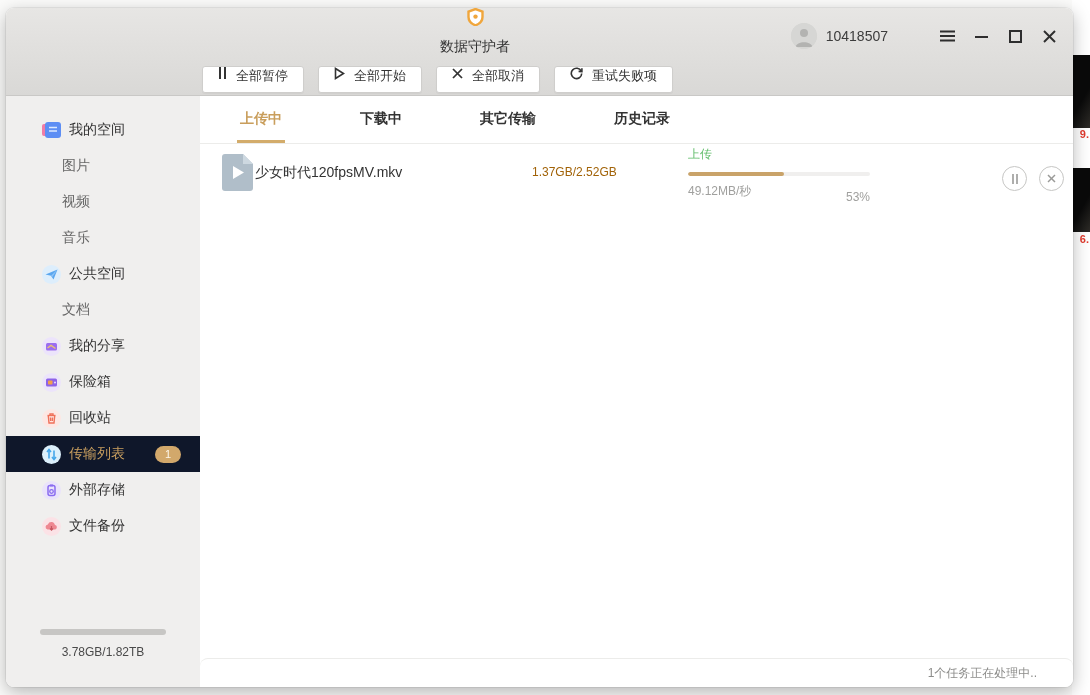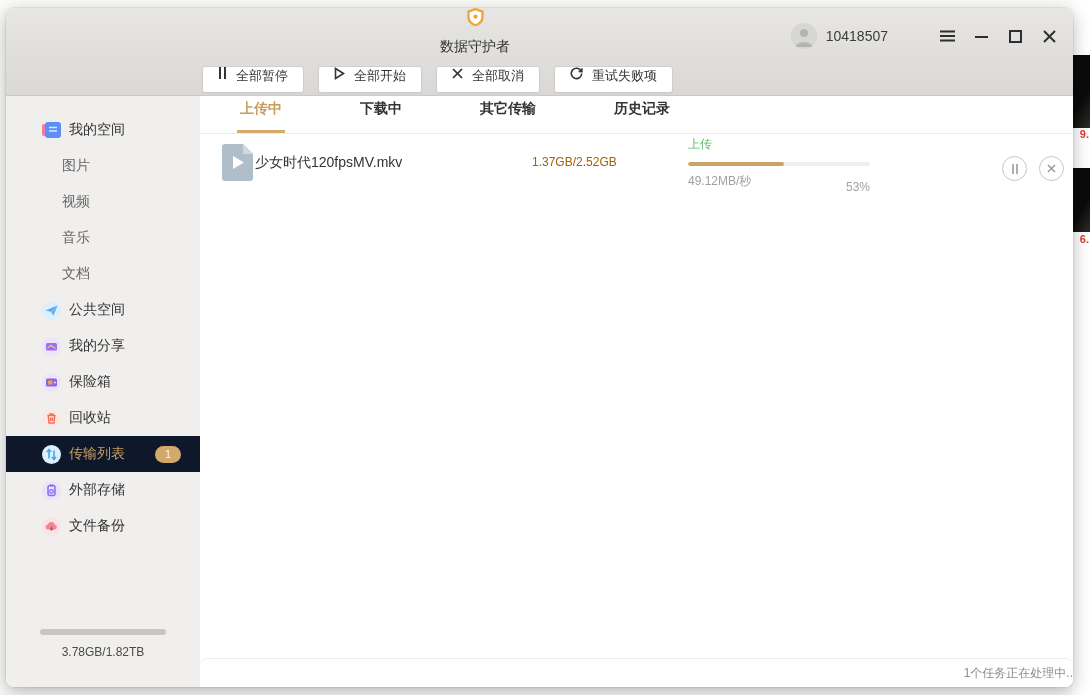--- a/index.html
+++ b/index.html
@@ -47,41 +47,41 @@
   .side-sub { padding-left:56px; color:#666; }
   .side-active { background:#0f172a; color:#c99f5f; }
   .badge { margin-left:auto; margin-right:19px; min-width:26px; height:17px; border-radius:9px;
     background:#d2a86b; color:#fdf6ea; font-size:11px; display:flex; align-items:center; justify-content:center; }
   .storage { position:absolute; left:0; bottom:28px; width:194px; text-align:center; }
   .storage-bar { width:126px; height:6px; border-radius:3px; background:#c7c6c4; margin:0 auto 10px auto; }
   .storage-text { font-size:12px; color:#4a4a4a; }
 
   
   .main { flex:1; background:#fff; display:flex; flex-direction:column; min-width:0; }
-  .tabs { height:38px; display:flex; align-items:flex-end; padding-left:37px; gap:72px; border-bottom:1px solid #ececea; flex:none;text-align:right; }
+  .tabs { height:48px; display:flex; align-items:flex-end; padding-left:37px; gap:72px; border-bottom:1px solid #ececea; flex:none;text-align:right; }
   .tab { font-size:14px; font-weight:bold; color:#333; padding:0 3px 12px 3px; border-bottom:3px solid transparent; cursor:pointer; }
   .tab-active { color:#c99e5c; border-bottom-color:#d3ac6b; }
 
   .task-row { position:relative; height:58px; flex:none; }
   .file-ic { position:absolute; left:22px; top:10px; }
   .file-name { position:absolute; left:55px; top:20px; font-size:14px; color:#333; }
   .file-size { position:absolute; left:332px; top:21px; font-size:12px; color:#a16207; }
   .prog { position:absolute; left:488px; top:2px; width:182px; }
   .prog-dir { font-size:12px; color:#63bd6c; }
   .prog-track { margin-top:9px; width:182px; height:4px; border-radius:2px; background:#f0efee; overflow:hidden; }
   .prog-fill { height:4px; border-radius:2px; background:#c9a369; }
   .prog-speed { margin-top:7px; font-size:12px; color:#a0a09e; }
   .prog-pct { position:absolute; right:0; top:44px; font-size:12px; color:#a0a09e; }
   .act-btn { position:absolute; top:22px; width:25px; height:25px; border:1px solid #c6c6c4; border-radius:50%;
     display:flex; align-items:center; justify-content:center; cursor:pointer; background:#fff; }
   .act-pause { left:802px; }
   .act-cancel { left:839px; }
 
   .main-space { flex:1; }
-  .statusbar { height:29px; border-top:1px solid #ececea; display:flex; align-items:center; justify-content:flex-end; flex:none;border-radius:8px; }
+  .statusbar { height:29px; border-top:1px solid #ececea; display:flex; align-items:center; justify-content:flex-end; padding-right:36px; flex:none;border-radius:8px; }
   .status-text { font-size:12px; color:#8c8c8a; }
 </style>
 </head>
 <body>
 
 <div class="stage">
 
   <div class="bg-strip">
     <div class="bg-thumb bg-thumb1"></div>
     <div class="bg-red-label bg-red1">9.</div>
@@ -205,32 +205,32 @@
           </div>
           <div class="side-item side-sub">
             <span>图片</span>
           </div>
           <div class="side-item side-sub">
             <span>视频</span>
           </div>
           <div class="side-item side-sub">
             <span>音乐</span>
           </div>
-          <div class="side-item side-sub">
-            <span>文档</span>
-          </div>
           <div class="side-item">
             <span class="ic">
               <svg width="19" height="19" viewBox="0 0 19 19">
                   <circle cx="9.5" cy="9.5" r="9.5" fill="#ddeefc"></circle>
                   <path d="M3.5 9.5 L15.5 4.5 L11.5 14.5 L9 10.8 Z" fill="#5aa7f0"></path>
                   <path d="M9 10.8 L15.5 4.5 L10 12.2 Z" fill="#8ec4f6"></path>
                 </svg>
             </span>
             <span>公共空间</span>
+          </div>
+          <div class="side-item side-sub">
+            <span>文档</span>
           </div>
           <div class="side-item">
             <span class="ic">
               <svg width="19" height="19" viewBox="0 0 19 19">
                   <circle cx="9.5" cy="9.5" r="9.5" fill="#ece4fb"></circle>
                   <rect x="4" y="6" width="11" height="7.5" rx="1.5" fill="#9b6df0"></rect>
                   <path d="M5.5 11 L9 8.5 L13.5 11.5" stroke="#e8c275" stroke-width="1.5" fill="none"></path>
                 </svg>
             </span>
             <span>我的分享</span>

